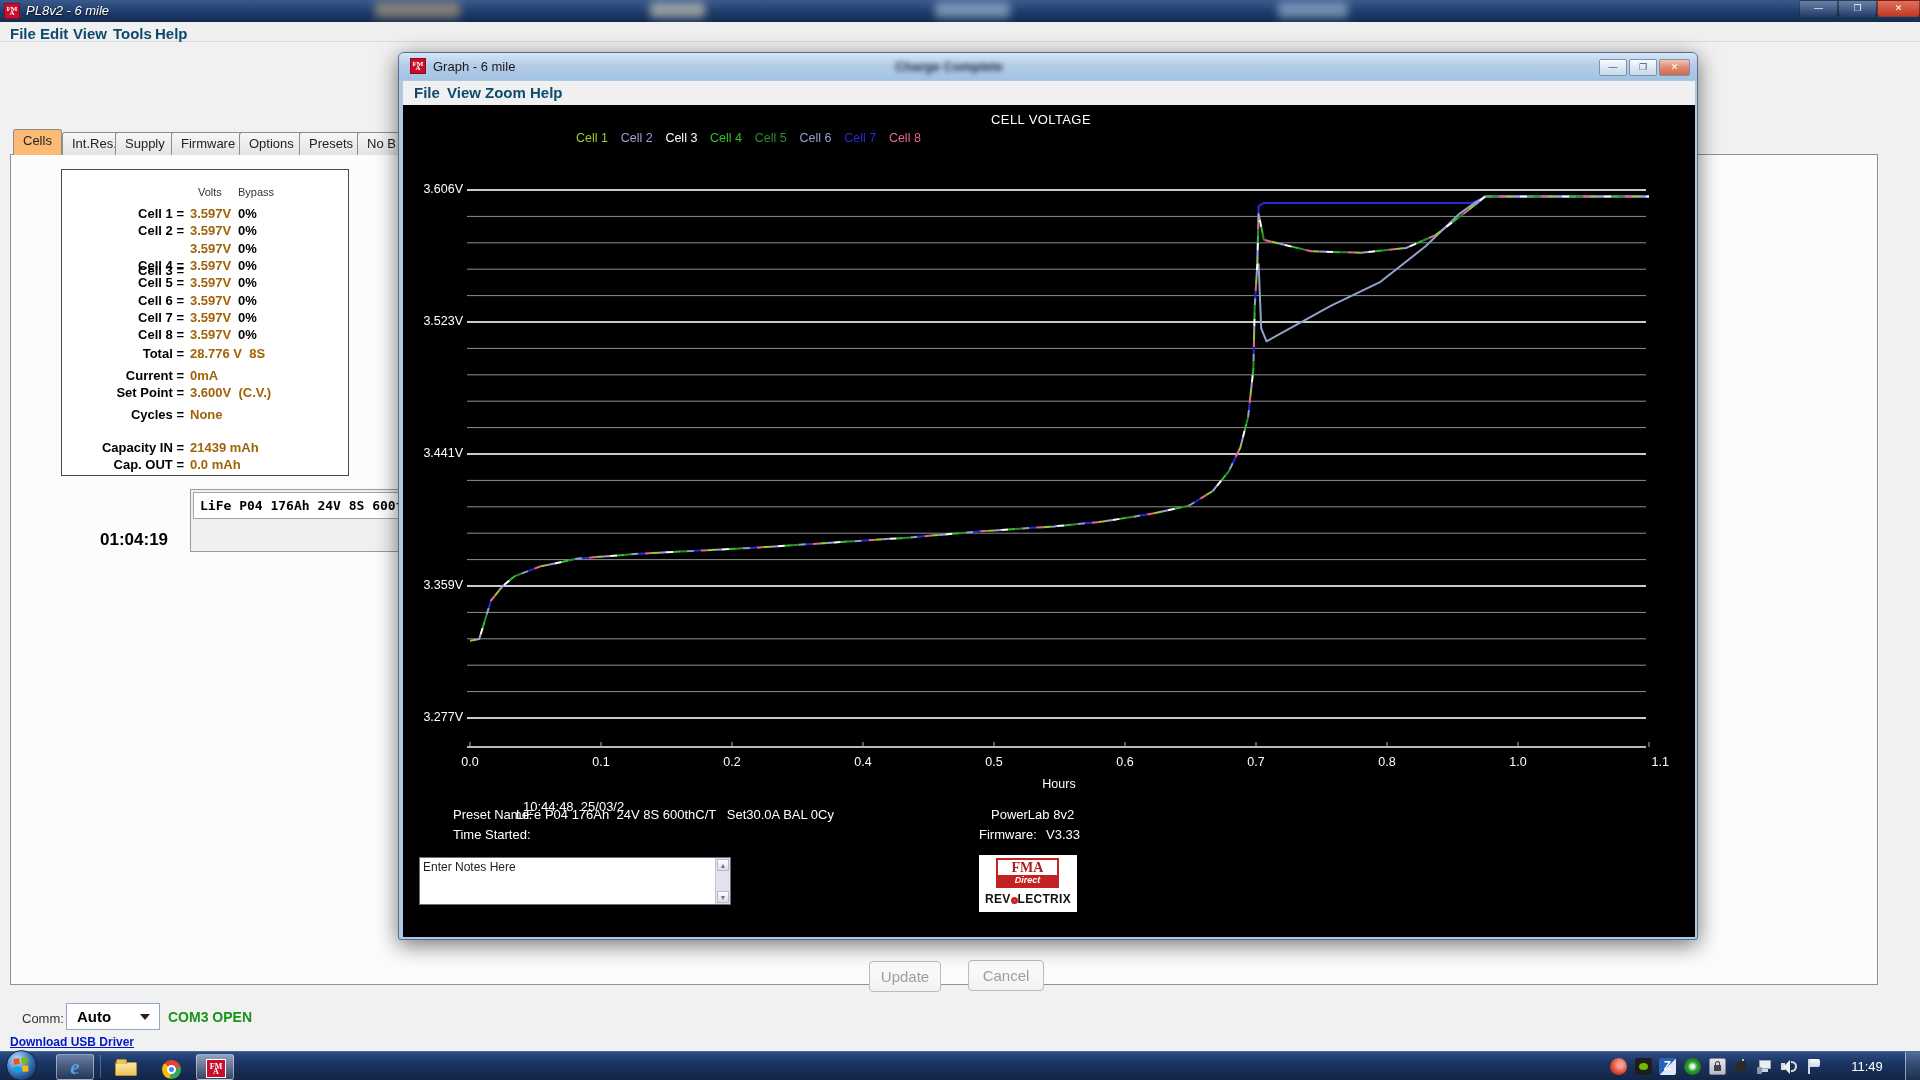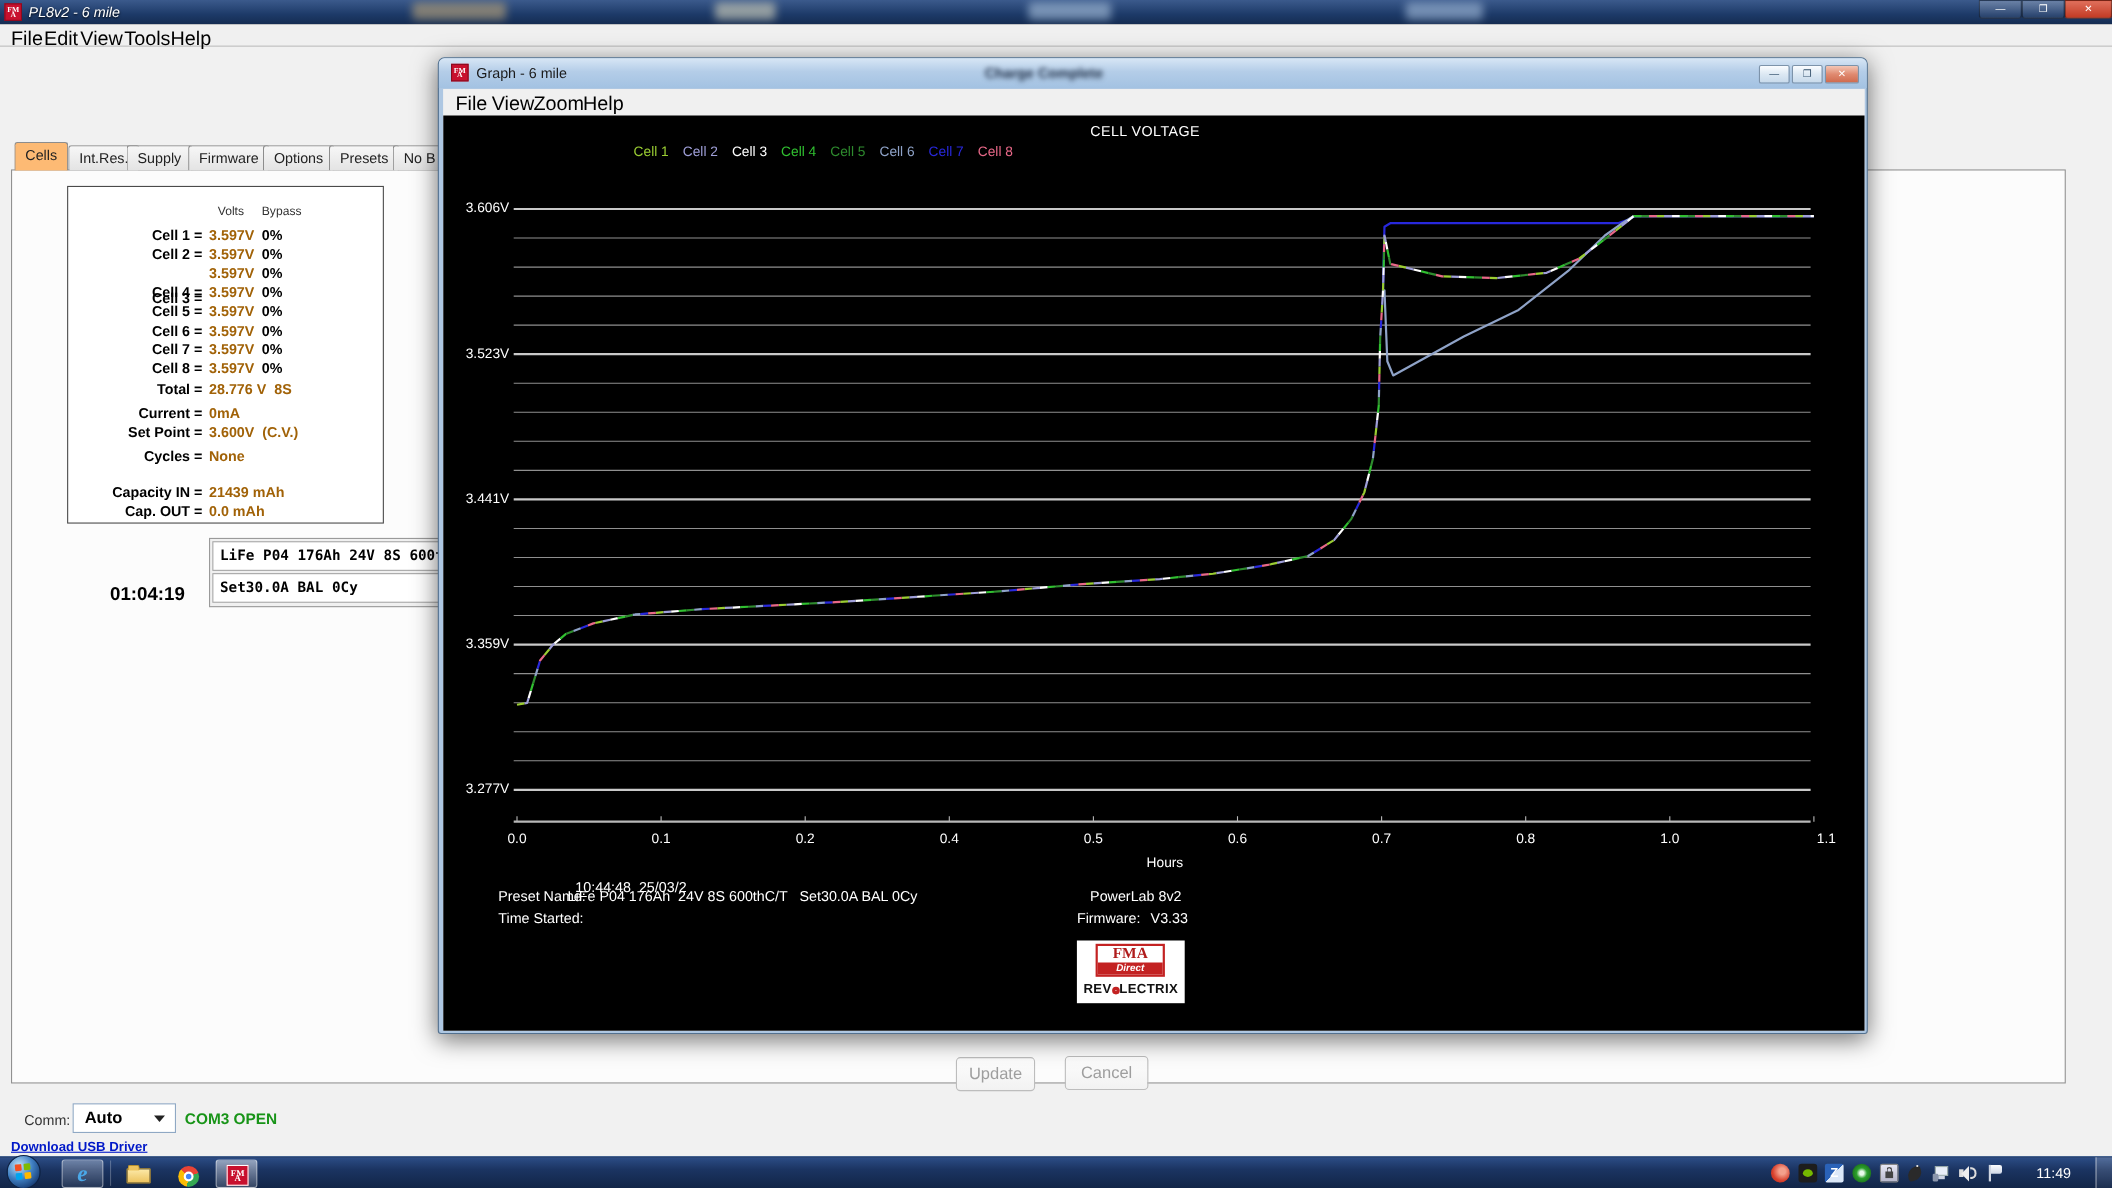--- a/index.html
+++ b/index.html
@@ -12,21 +12,21 @@
   #main-title { position:absolute; left:26px; top:3px; font-size:13px; text-shadow:0 1px 2px #000;font-style:italic; }
   .fma-ico { position:absolute; width:16px; height:16px; background:#c8102e; border:1px solid #8a0a1e;
     color:#fff; font-family:"Liberation Serif",serif; font-weight:bold; font-size:7px; line-height:4px;
     text-align:center; padding-top:3px; }
   .blur-blob { position:absolute; top:2px; height:16px; border-radius:3px; filter:blur(4px); opacity:.55; }
   .cap-btn { position:absolute; top:0; height:17px; border:1px solid rgba(0,0,0,.4);
     background:linear-gradient(rgba(255,255,255,.25),rgba(255,255,255,.06));
     border-radius:0 0 3px 3px; color:#fff; font-size:9px; text-align:center; line-height:15px; }
   #main-menubar { position:absolute; left:0; top:22px; width:1920px; height:20px;
     background:#f0f0f0; border-bottom:1px solid #d9d9d9; z-index:1; }
-  .menu-item { position:absolute; top:2px; font-size:18px; color:#000000; padding:1px 5px; }
+  .menu-item { position:absolute; top:2px; font-size:15px; color:#0c4a6e; padding:1px 5px;font-weight:bold; }
   #main-client { position:absolute; left:0; top:42px; width:1920px; height:1009px; background:#f1f1f1; }
 
   
   #tab-panel { position:absolute; left:10px; top:112px; width:1868px; height:831px;
     background:#fcfcfc; border:1px solid #919191; }
   .tab { position:absolute; top:90px; height:23px; font-size:13px; color:#222;
     border:1px solid #8d8d8d; border-bottom:none; border-radius:3px 3px 0 0;
     background:linear-gradient(#f7f7f7,#e3e3e3); padding:3px 9px 0 9px; z-index:2; }
   .tab.active { top:87px; height:26px; background:#fdba74; z-index:3; }
 
@@ -239,21 +239,20 @@
     <div>
       <span class="cp-lbl" style="top:287px;">Cap. OUT =</span>
       <span class="cp-val" style="top:287px;">0.0 mAh</span>
     </div>
   </div>
 
   <div id="timer">01:04:19</div>
 
   <div id="preset-box-wrap">
     <div class="preset-box">LiFe P04 176Ah 24V 8S 600thC/T</div>
-    <div class="preset-box">Set30.0A BAL 0Cy</div>
   </div>
 
   <span id="comm-label">Comm:</span>
   <div id="comm-select">
     <span>Auto</span>
     <span class="arr"></span>
   </div>
   <span id="comm-status">COM3 OPEN</span>
   <a id="usb-link" href="#">Download USB Driver</a>
 
@@ -357,20 +356,27 @@
       <div id="hours-label">Hours</div>
 
       <span class="ftr" style="left:50px;top:702px;">Preset Name:</span>
       <span class="ftr" style="left:113px;top:702px;">LiFe P04 176Ah  24V 8S 600thC/T   Set30.0A BAL 0Cy</span>
       <span class="ftr" style="left:50px;top:722px;">Time Started:</span>
       <span class="ftr" style="left:120px;top:694px;">10:44:48  25/03/2</span>
       <span class="ftr" style="left:588px;top:702px;">PowerLab 8v2</span>
       <span class="ftr" style="left:576px;top:722px;">Firmware:</span>
       <span class="ftr" style="left:643px;top:722px;">V3.33</span>
 
+      <div id="notes-box">
+        <span id="notes-text">Enter Notes Here</span>
+        <div id="notes-scroll">
+          <div class="sc-arrow" style="top:1px;">▲</div>
+          <div class="sc-arrow" style="bottom:1px;">▼</div>
+        </div>
+      </div>
 
       <div id="logo-box">
         <div id="logo-fma">
           <span class="t">FMA</span>
           <span class="d">Direct</span>
         </div>
         <div id="logo-rev">
           <span>REV</span><span class="o"></span><span>LECTRIX</span>
         </div>
       </div>

